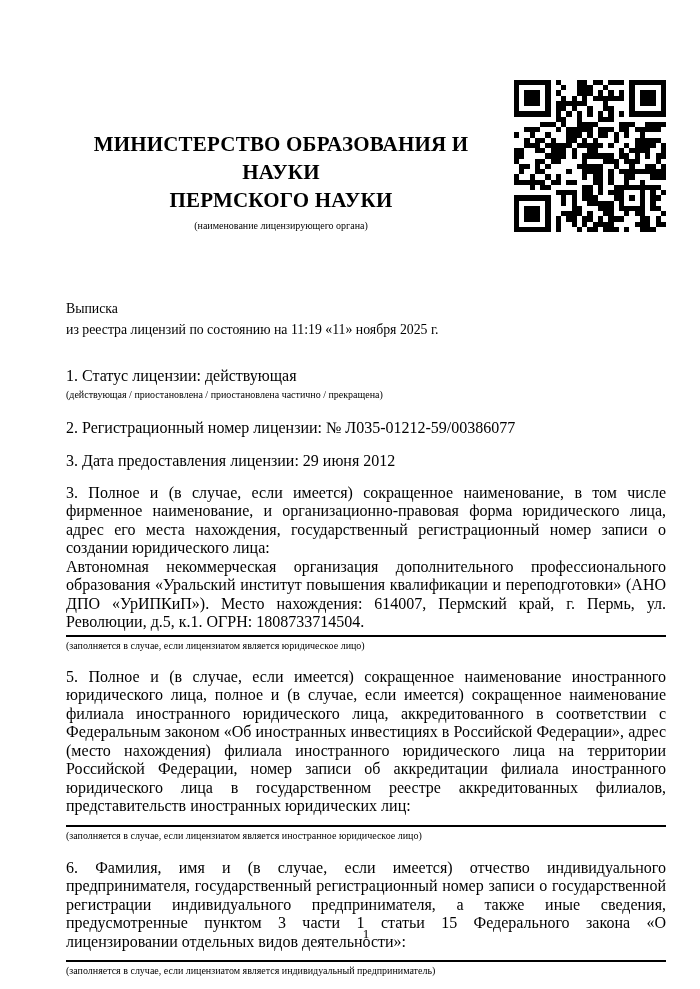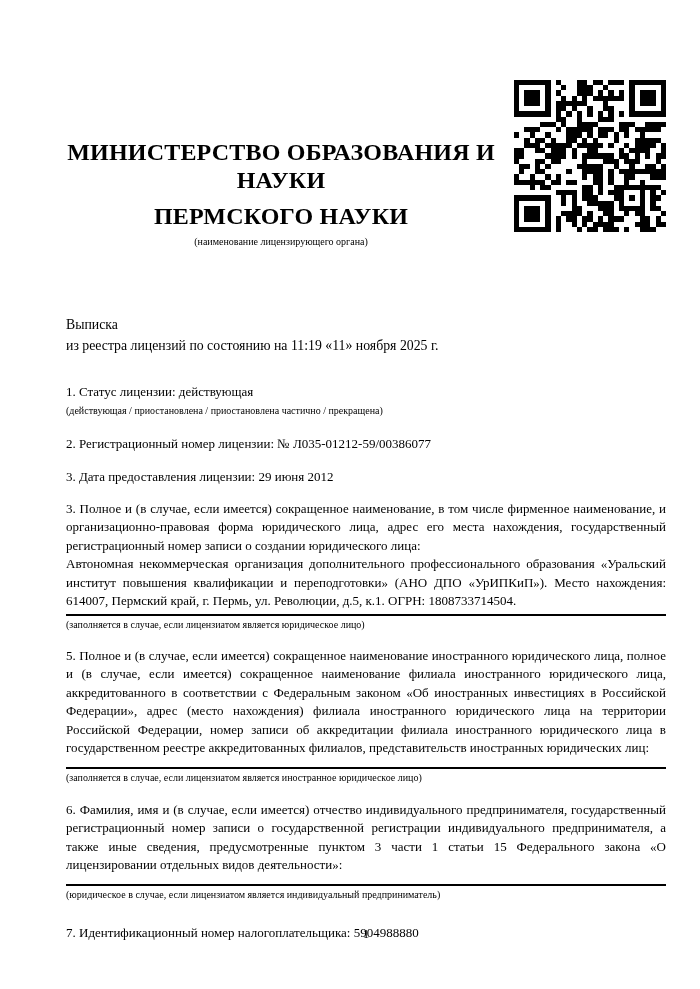--- a/index.html
+++ b/index.html
@@ -24,25 +24,24 @@
     align-items:flex-start;
     padding-top:80px;
   }
   .issuer-block {
     flex:1;
     text-align:center;
     margin-top:50px;
     padding-right:18px;
   }
   .issuer-name {
-    font-size:24px;
+    font-size:21px;
     font-weight:bold;
     line-height:28px;
     letter-spacing:0.2px;
-    margin-top:8px;
   }
   .issuer-caption {
     font-size:10px;
     line-height:13px;
     margin-top:5px;
   }
   .qr-box {
     flex:0 0 152px;
     width:152px;
     height:152px;
@@ -54,21 +53,21 @@
     line-height:21px;
   }
   .section { }
   .mt-27 { margin-top:27px; }
   .mt-17 { margin-top:17px; }
   .mt-15 { margin-top:15px; }
   .mt-13 { margin-top:13px; }
   .mt-16 { margin-top:16px; }
   .mt-22 { margin-top:22px; }
   .para {
-    font-size:13px;
+    font-size:16px;
     line-height:18.5px;
     text-align:justify;
   }
   .fill-line {
     border-top:2px solid #000;
     margin-top:3px;
   }
   .fill-line.loose { margin-top:9px; }
   .caption {
     font-size:10px;
@@ -579,21 +578,21 @@
 
     <section class="section mt-15">
       <p class="para">5. Полное и (в случае, если имеется) сокращенное наименование иностранного юридического лица, полное и (в случае, если имеется) сокращенное наименование филиала иностранного юридического лица, аккредитованного в соответствии с Федеральным законом «Об иностранных инвестициях в Российской Федерации», адрес (место нахождения) филиала иностранного юридического лица на территории Российской Федерации, номер записи об аккредитации филиала иностранного юридического лица в государственном реестре аккредитованных филиалов, представительств иностранных юридических лиц:</p>
       <div class="fill-line loose"></div>
       <p class="caption">(заполняется в случае, если лицензиатом является иностранное юридическое лицо)</p>
     </section>
 
     <section class="section mt-16">
       <p class="para">6. Фамилия, имя и (в случае, если имеется) отчество индивидуального предпринимателя, государственный регистрационный номер записи о государственной регистрации индивидуального предпринимателя, а также иные сведения, предусмотренные пунктом 3 части 1 статьи 15 Федерального закона «О лицензировании отдельных видов деятельности»:</p>
       <div class="fill-line loose"></div>
-      <p class="caption">(юридическое в случае, если лицензиатом является индивидуальный предприниматель)</p>
+      <p class="caption">(заполняется в случае, если лицензиатом является индивидуальный предприниматель)</p>
     </section>
 
     <section class="section mt-22">
       <p class="para">7. Идентификационный номер налогоплательщика: 5904988880</p>
     </section>
 
   </div>
 
   <div class="page-number">1</div>
 </div>

